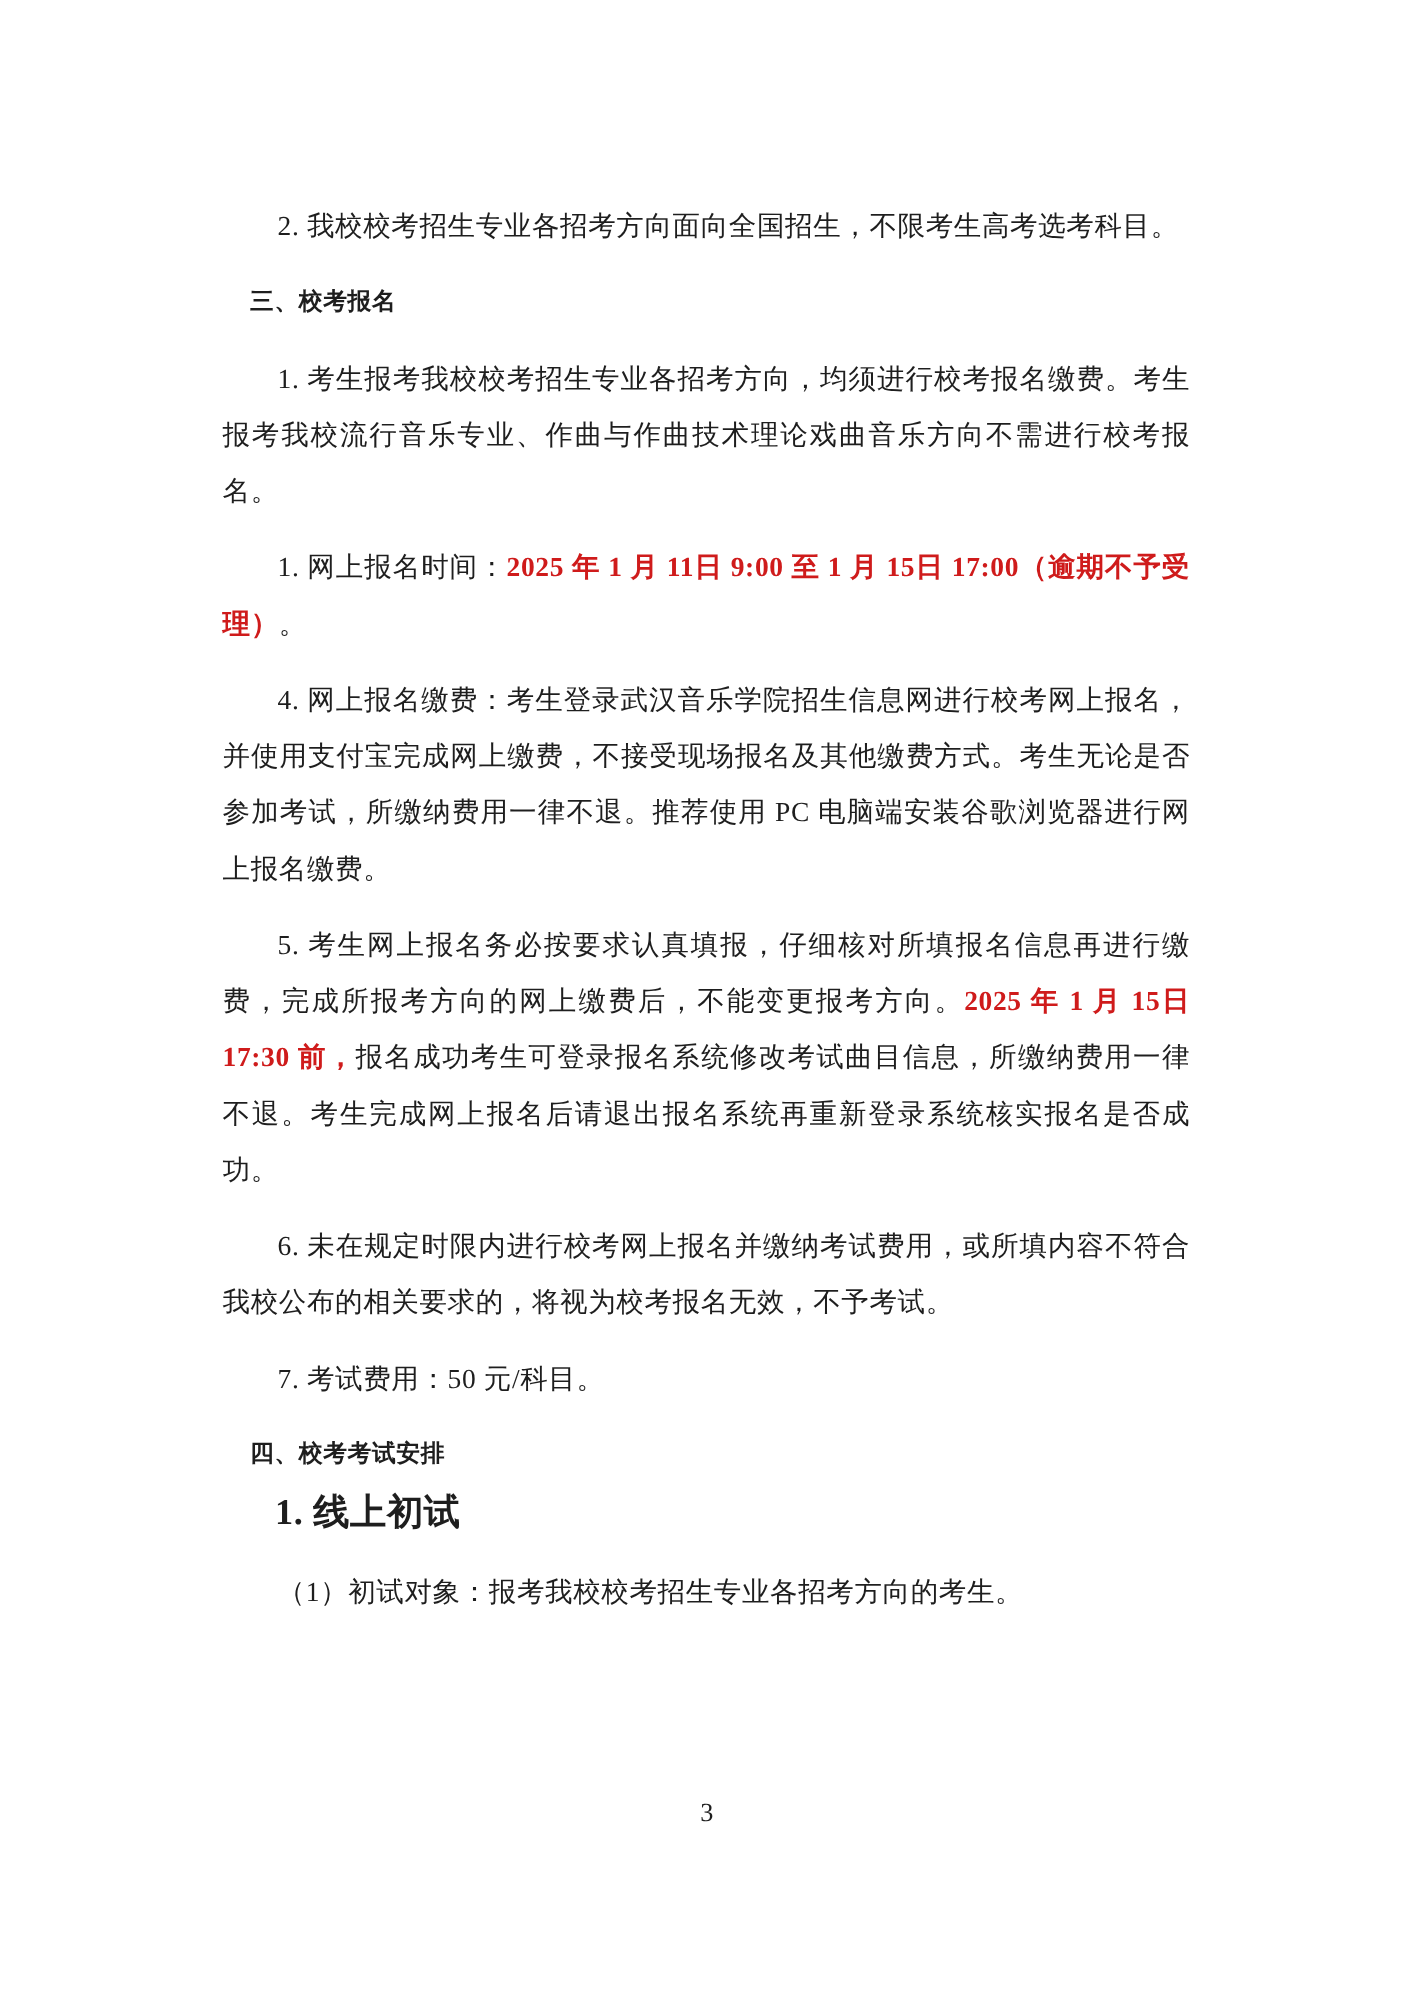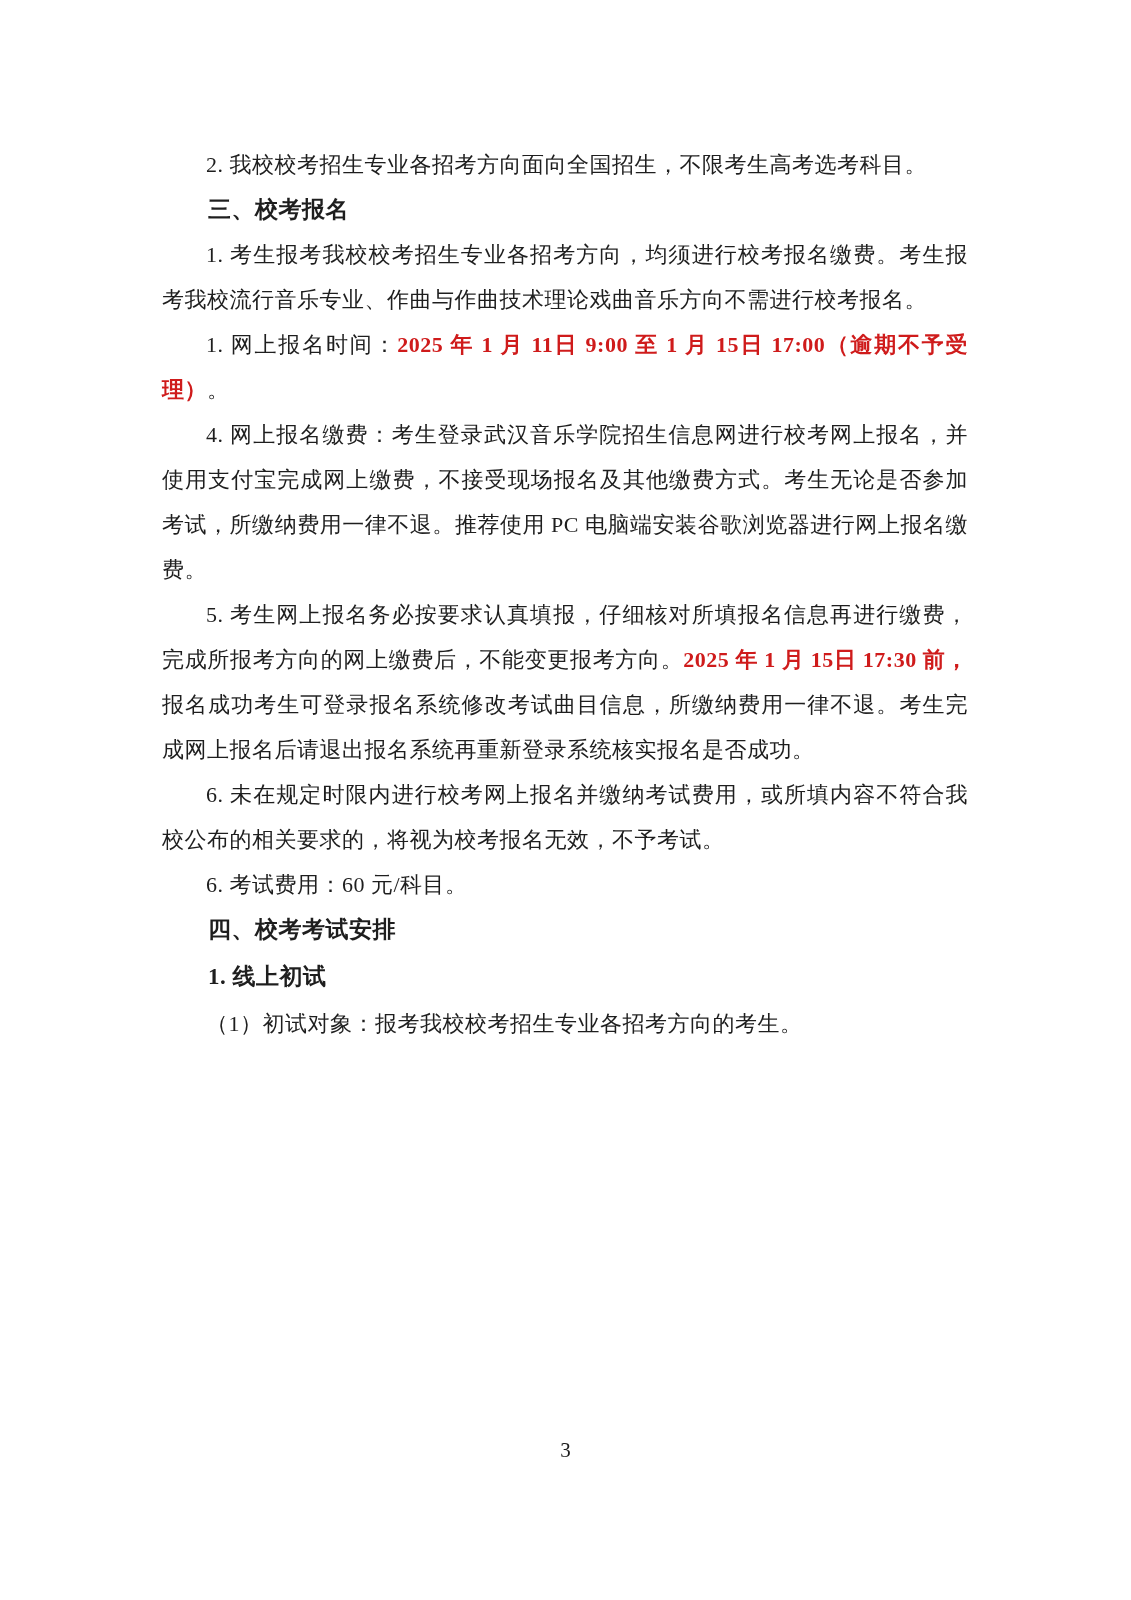--- a/index.html
+++ b/index.html
@@ -20,36 +20,36 @@
     position: absolute;
     top: 142px;
     left: 162px;
     width: 806px;
     font-size: 22px;
     line-height: 45px;
     text-align: justify;
     letter-spacing: 0.5px;
   }
   .content p {
-    margin: 0;
+    margin: 16px;
     text-indent: 2em;
   }
   .sec-heading {
     margin: 0;
     text-indent: 2em;
     font-family: "Liberation Sans", "DejaVu Sans", sans-serif;
     font-weight: bold;
-    font-size: 23px;
+    font-size: 19px;
     line-height: 45px;
   }
   .sub-heading {
     margin: 0;
     text-indent: 2em;
     font-weight: bold;
-    font-size: 23px;
+    font-size: 29px;
     line-height: 49px;
   }
   .red {
     color: #cf1b1b;
     font-weight: bold;
   }
   .page-number {
     position: absolute;
     top: 1436px;
     left: 0;
@@ -75,21 +75,21 @@
 
 
     <p><span>1. 网上报名时间：</span><span class="red">2025 年 1 月 11日 9:00 至 1 月 15日 17:00（逾期不予受理）</span><span>。</span></p>
 
     <p>4. 网上报名缴费：考生登录武汉音乐学院招生信息网进行校考网上报名，并使用支付宝完成网上缴费，不接受现场报名及其他缴费方式。考生无论是否参加考试，所缴纳费用一律不退。推荐使用 PC 电脑端安装谷歌浏览器进行网上报名缴费。</p>
 
     <p><span>5. 考生网上报名务必按要求认真填报，仔细核对所填报名信息再进行缴费，完成所报考方向的网上缴费后，不能变更报考方向。</span><span class="red">2025 年 1 月 15日 17:30 前，</span><span>报名成功考生可登录报名系统修改考试曲目信息，所缴纳费用一律不退。考生完成网上报名后请退出报名系统再重新登录系统核实报名是否成功。</span></p>
 
     <p>6. 未在规定时限内进行校考网上报名并缴纳考试费用，或所填内容不符合我校公布的相关要求的，将视为校考报名无效，不予考试。</p>
 
-    <p>6. 考试费用：60 元/科目。</p>
+    <p>7. 考试费用：50 元/科目。</p>
 
     <h2 class="sec-heading">四、校考考试安排</h2>
 
     <h3 class="sub-heading">1. 线上初试</h3>
 
     <p>（1）初试对象：报考我校校考招生专业各招考方向的考生。</p>
 
   </div>
 
   <div class="page-number">3</div>

